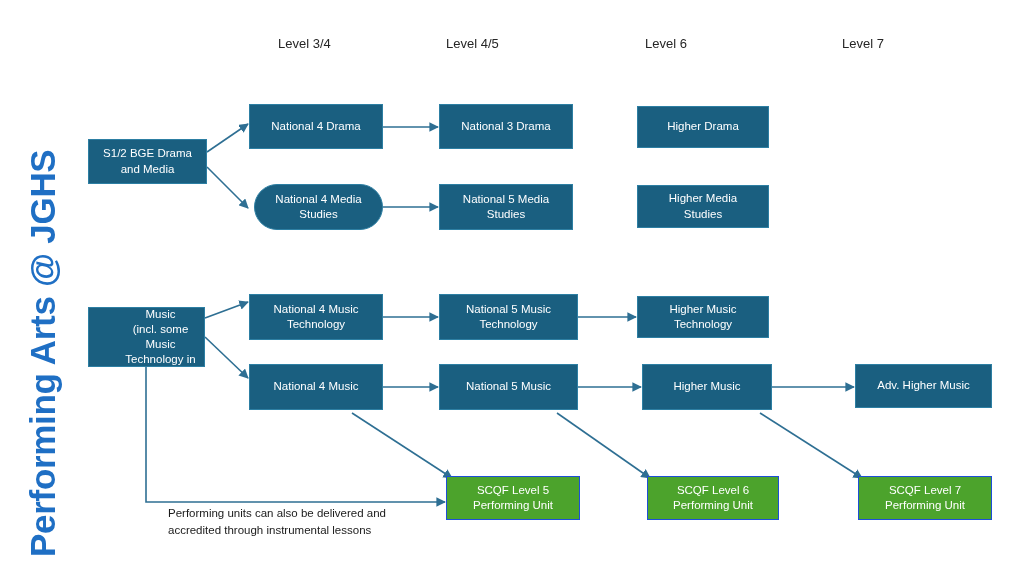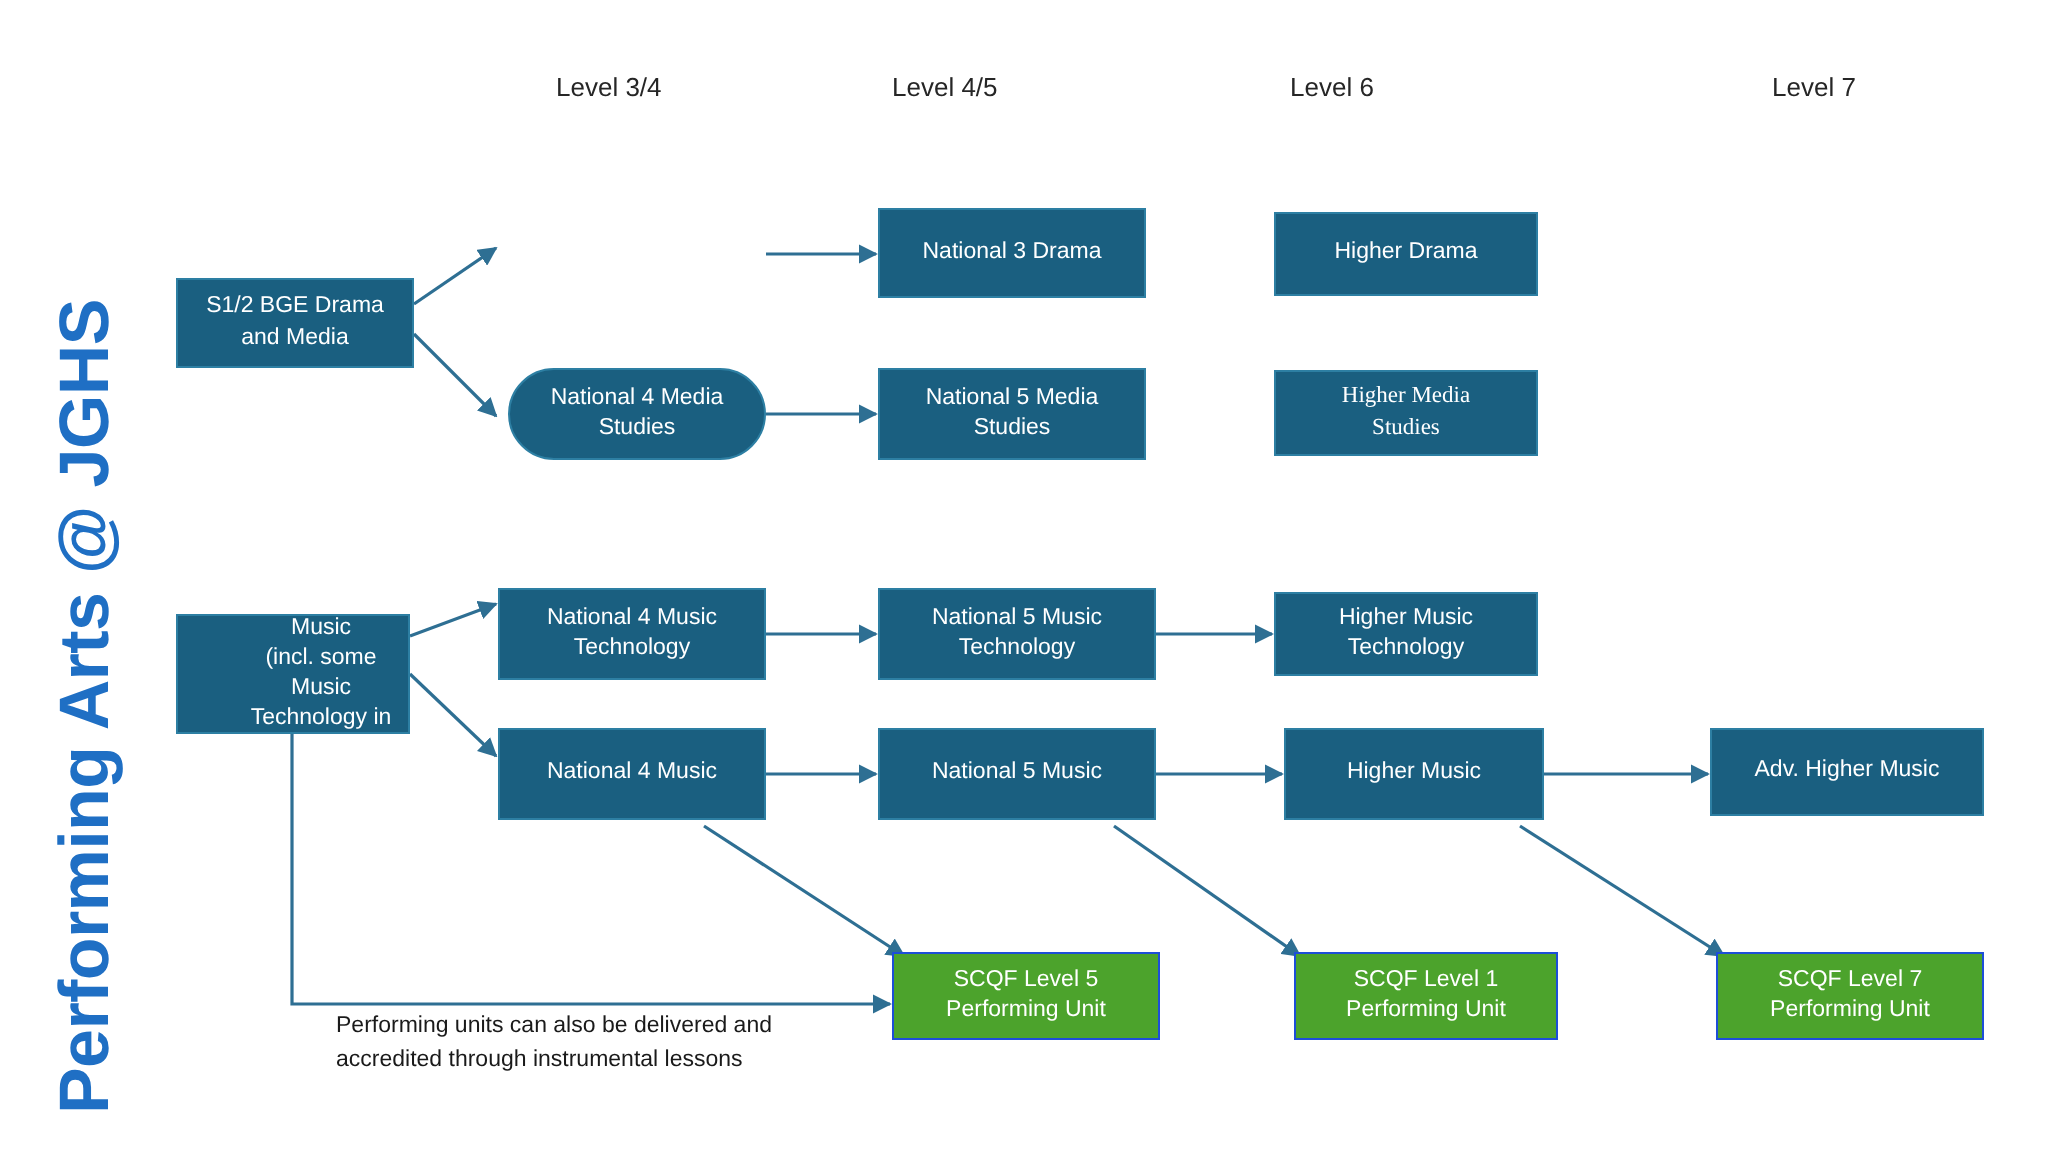--- a/index.html
+++ b/index.html
@@ -99,21 +99,21 @@
 </head>
 <body>
 
 <div id="canvas">
 
   <div id="side-title">Performing Arts @ JGHS</div>
 
   <div class="col-header" style="left:278px;">Level 3/4</div>
   <div class="col-header" style="left:446px;">Level 4/5</div>
   <div class="col-header" style="left:645px;">Level 6</div>
-  <div class="col-header" style="left:886px;text-align:center;">Level 7</div>
+  <div class="col-header" style="left:842px;text-align:center;">Level 7</div>
 
   <svg id="connectors" viewBox="0 0 1024 575" width="1024" height="575" xmlns="http://www.w3.org/2000/svg">
     <defs>
       <marker id="ah" viewBox="0 0 10 10" refX="9" refY="5" markerWidth="6" markerHeight="6" orient="auto-start-reverse">
         <path d="M 0 0 L 10 5 L 0 10 z" fill="#2e6f93"></path>
       </marker>
     </defs>
     <g stroke="#2e6f93" stroke-width="1.6" fill="none" marker-end="url(#ah)">
 
       <line x1="207" y1="152" x2="248" y2="124"></line>
@@ -139,40 +139,43 @@
 
       <path d="M 146 346 L 146 502 L 445 502"></path>
     </g>
   </svg>
 
   <div class="node blue" style="left:88px;  top:139px; width:119px; height:45px;">
     <span class="node-text">S1/2 BGE Drama
 and Media</span>
   </div>
 
+  <div class="node blue" style="left:249px; top:104px; width:134px; height:45px;">
+    <span class="node-text">National 4 Drama</span>
+  </div>
 
   <div class="node blue" style="left:439px; top:104px; width:134px; height:45px;">
     <span class="node-text">National 3 Drama</span>
   </div>
 
   <div class="node blue" style="left:637px; top:106px; width:132px; height:42px;">
     <span class="node-text">Higher Drama</span>
   </div>
 
   <div class="node blue" style="left:254px; top:184px; width:129px; height:46px;border-radius:23px;">
     <span class="node-text">National 4 Media
 Studies</span>
   </div>
 
   <div class="node blue" style="left:439px; top:184px; width:134px; height:46px;">
     <span class="node-text">National 5 Media
 Studies</span>
   </div>
 
-  <div class="node blue" style="left:637px; top:185px; width:132px; height:43px;font-family:Liberation Serif, serif;">
+  <div class="node blue" style="left:637px; top:185px; width:132px; height:43px;">
     <span class="node-text">Higher Media
 Studies</span>
   </div>
 
   <div class="node blue" style="left:88px;  top:307px; width:117px; height:60px;padding-left:32px;">
     <span class="node-text">S1/2 BGE Music
 (incl. some Music
 Technology in S1)</span>
   </div>
 
@@ -206,21 +209,21 @@
   <div class="node blue" style="left:855px; top:364px; width:137px; height:44px;">
     <span class="node-text">Adv. Higher Music</span>
   </div>
 
   <div class="node green" style="left:446px; top:476px; width:134px; height:44px;">
     <span class="node-text">SCQF Level 5
 Performing Unit</span>
   </div>
 
   <div class="node green" style="left:647px; top:476px; width:132px; height:44px;">
-    <span class="node-text">SCQF Level 1
+    <span class="node-text">SCQF Level 6
 Performing Unit</span>
   </div>
 
   <div class="node green" style="left:858px; top:476px; width:134px; height:44px;">
     <span class="node-text">SCQF Level 7
 Performing Unit</span>
   </div>
 
   <div id="footnote">Performing units can also be delivered and
 accredited  through instrumental lessons</div>

